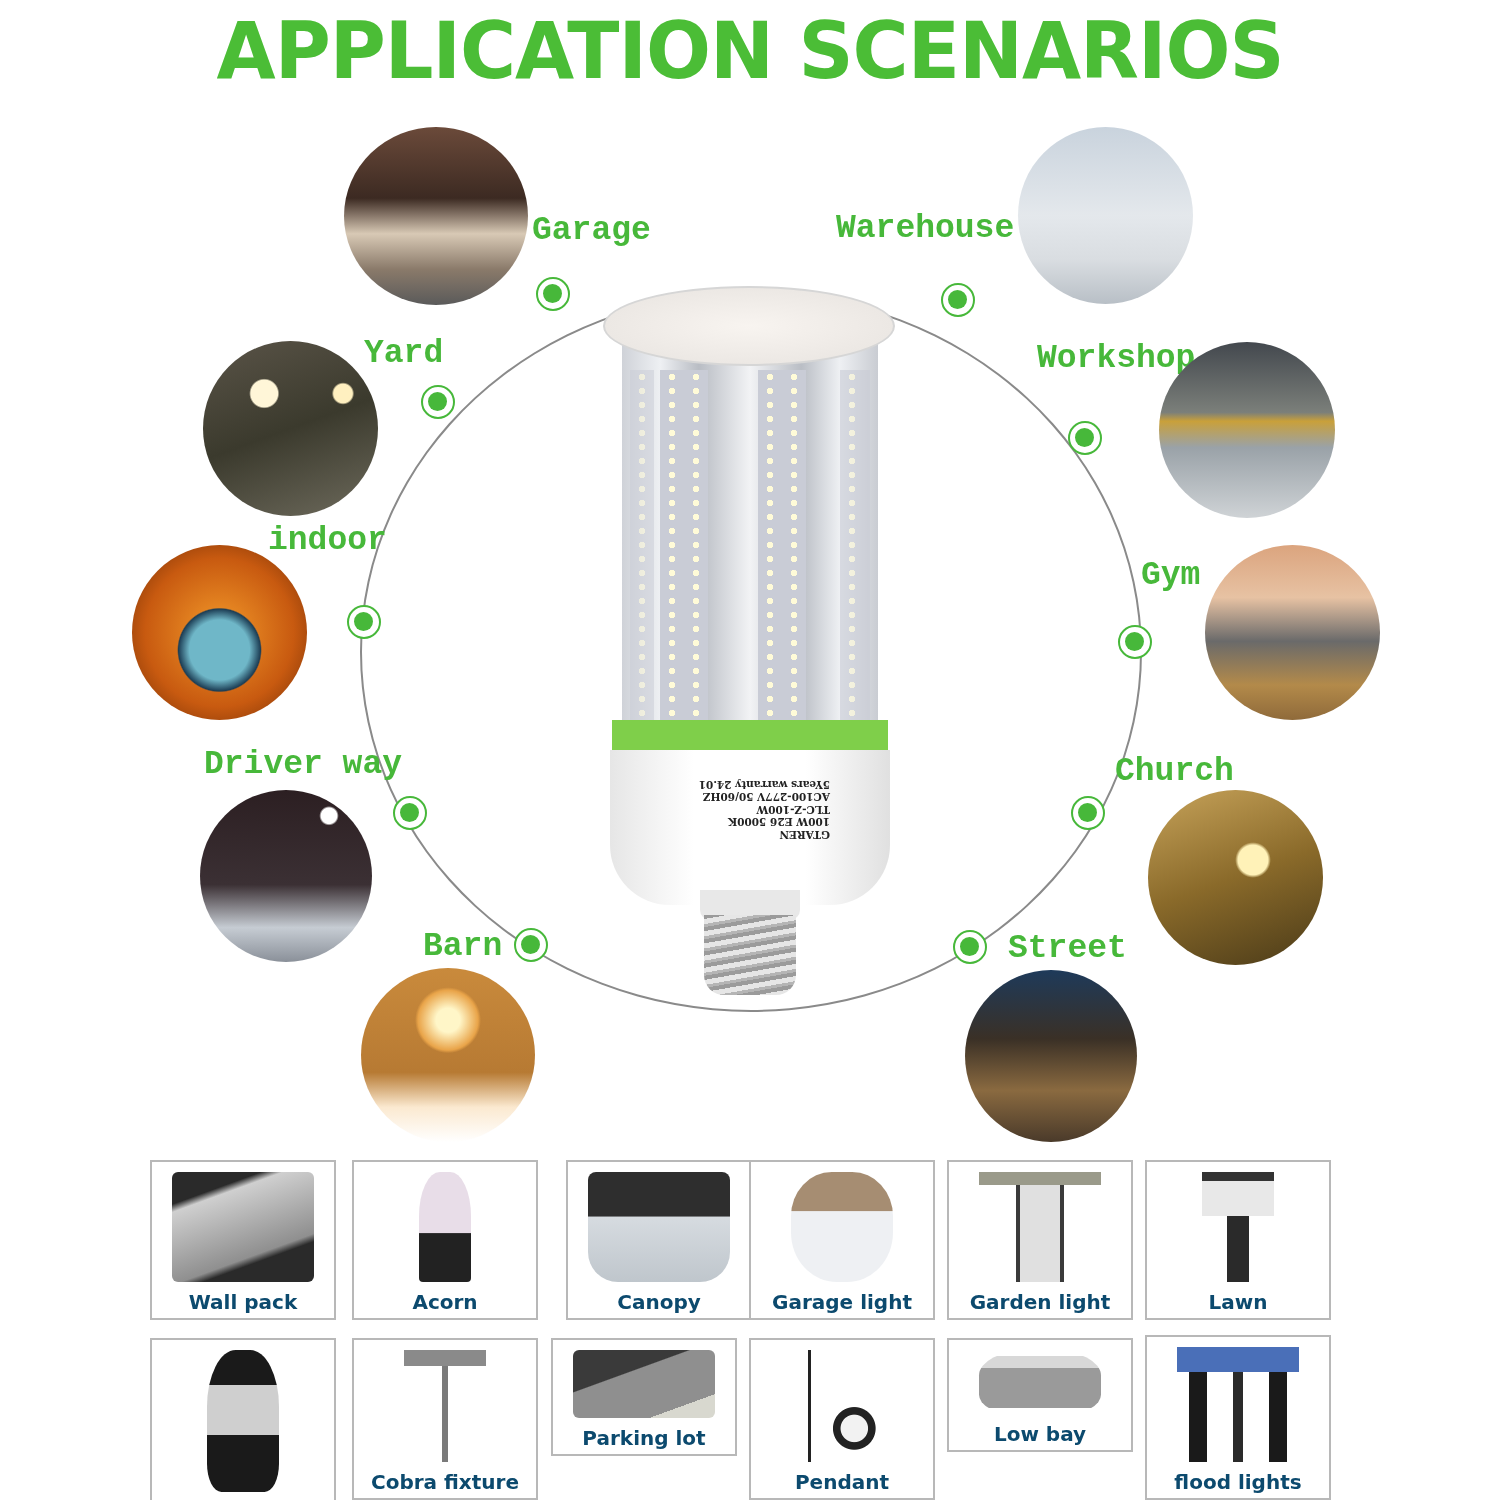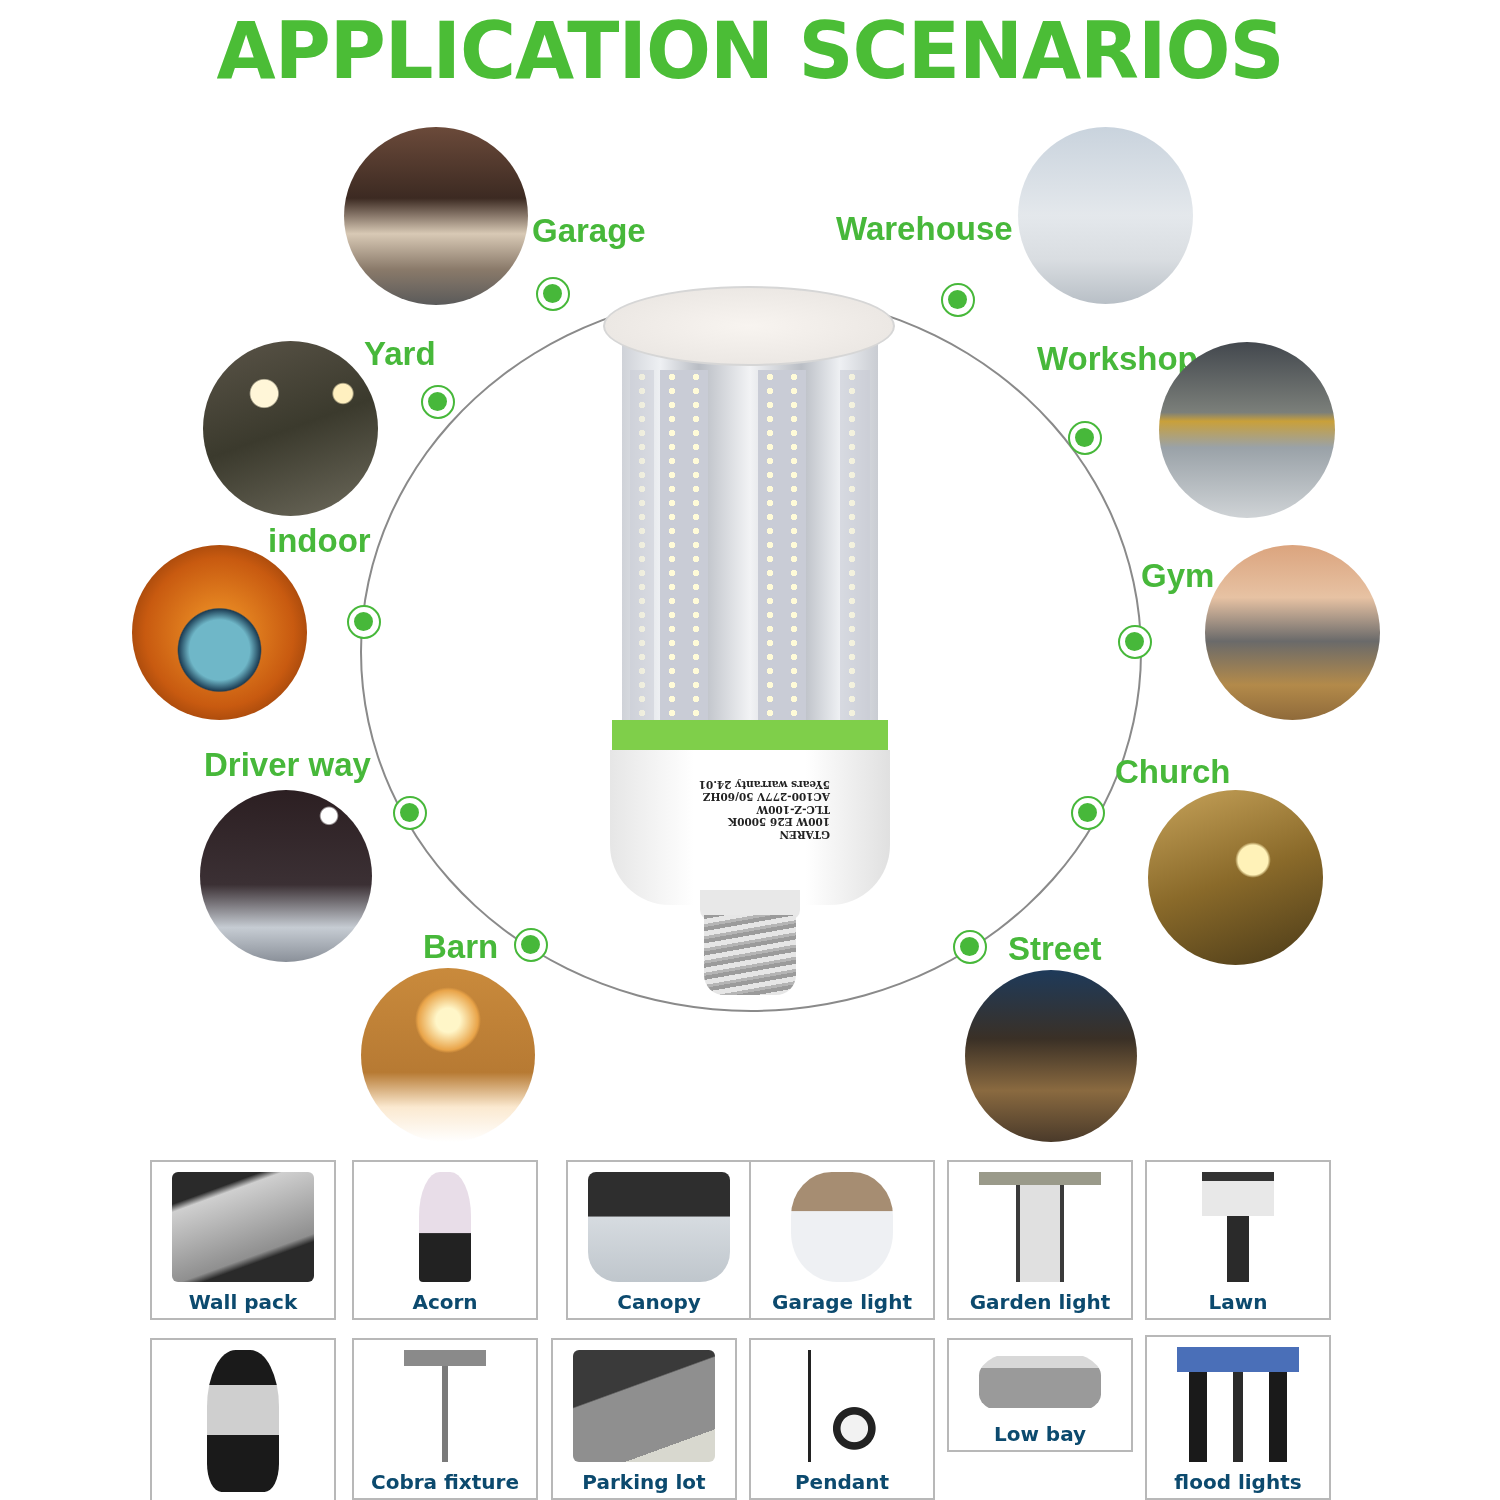--- a/index.html
+++ b/index.html
@@ -8,21 +8,21 @@
   .title { position:absolute; left:0; top:6px; width:1500px; text-align:center;
            color:#4bbd36; font-family:"DejaVu Sans", sans-serif; font-weight:bold;
            font-size:78px; letter-spacing:-1px; transform:scaleX(0.98); transform-origin:center; }
   .ring { position:absolute; left:360px; top:292px; width:782px; height:720px; border-radius:50%;
           border:2px solid #8a8a8a; box-sizing:border-box; }
   .dot { position:absolute; width:34px; height:34px; margin:-17px 0 0 -17px; border-radius:50%;
          background:#fff; border:2.5px solid #47b83a; box-sizing:border-box; }
   .dot::after { content:""; position:absolute; left:5px; top:5px; width:19px; height:19px;
                 border-radius:50%; background:#47b83a; }
   .label { position:absolute; color:#47b83a; font-weight:bold; font-size:33px; white-space:nowrap;
-           font-family:Liberation Sans, sans-serif; }
+           font-family:Liberation Mono, monospace; }
   .photo { position:absolute; border-radius:50%; overflow:hidden; }
 
   
   .bulb { position:absolute; left:600px; top:280px; width:300px; height:720px; }
   .bulb-cap { position:absolute; left:3px; top:6px; width:292px; height:80px; border-radius:50%;
               background:radial-gradient(ellipse at center, #f8f4f0 0%, #ece8e4 70%, #d8d8d8 100%);
               border:2px solid #d6d6d6; box-sizing:border-box; z-index:3; }
   .bulb-body { position:absolute; left:22px; top:46px; width:256px; height:430px;
                background:linear-gradient(90deg,#cfd2d8,#eef0f3 15%,#b9bdc4 30%,#f2f3f5 50%,#babec5 70%,#eef0f3 85%,#c9ccd2);
                border-radius:4px; }
@@ -137,21 +137,21 @@
   </div>
 
   <div class="fx" style="left:0;top:178px;height:192px">
     <div class="pic" style="left:55px;right:55px;background:linear-gradient(180deg,#1a1a1a 0 25%,#cfcfcf 25% 60%,#1a1a1a 60%);border-radius:40% 40% 20% 20%"></div>
     <div class="cap">Post top</div>
   </div>
   <div class="fx" style="left:202px;top:178px;height:162px">
     <div class="pic" style="left:50px;right:50px;background:linear-gradient(180deg,#8a8a8a 0 14%,transparent 14%),linear-gradient(90deg,transparent 46%,#7a7a7a 46% 54%,transparent 54%)"></div>
     <div class="cap">Cobra fixture</div>
   </div>
-  <div class="fx" style="left:401px;top:178px;height:162px">
+  <div class="fx" style="left:401px;top:178px;height:118px">
     <div class="pic" style="background:linear-gradient(160deg,#3a3a3a 0 35%,#8f8f8f 36% 80%,#d8d8cf 80%);border-radius:6px"></div>
     <div class="cap">Parking lot</div>
   </div>
   <div class="fx" style="left:599px;top:178px;height:162px">
     <div class="pic" style="left:50px;right:50px;background:radial-gradient(circle at 65% 70%,#f2f2f2 0 14%,#222 15% 22%,transparent 23%),linear-gradient(90deg,transparent 8%,#222 8% 12%,transparent 12%)"></div>
     <div class="cap">Pendant</div>
   </div>
   <div class="fx" style="left:797px;top:178px;height:114px">
     <div class="pic" style="left:30px;right:30px;background:linear-gradient(180deg,transparent 0 10%,#d8d8d8 10% 28%,#9a9a9a 28% 90%,transparent 90%);border-radius:40% 40% 30% 30%"></div>
     <div class="cap">Low bay</div>

